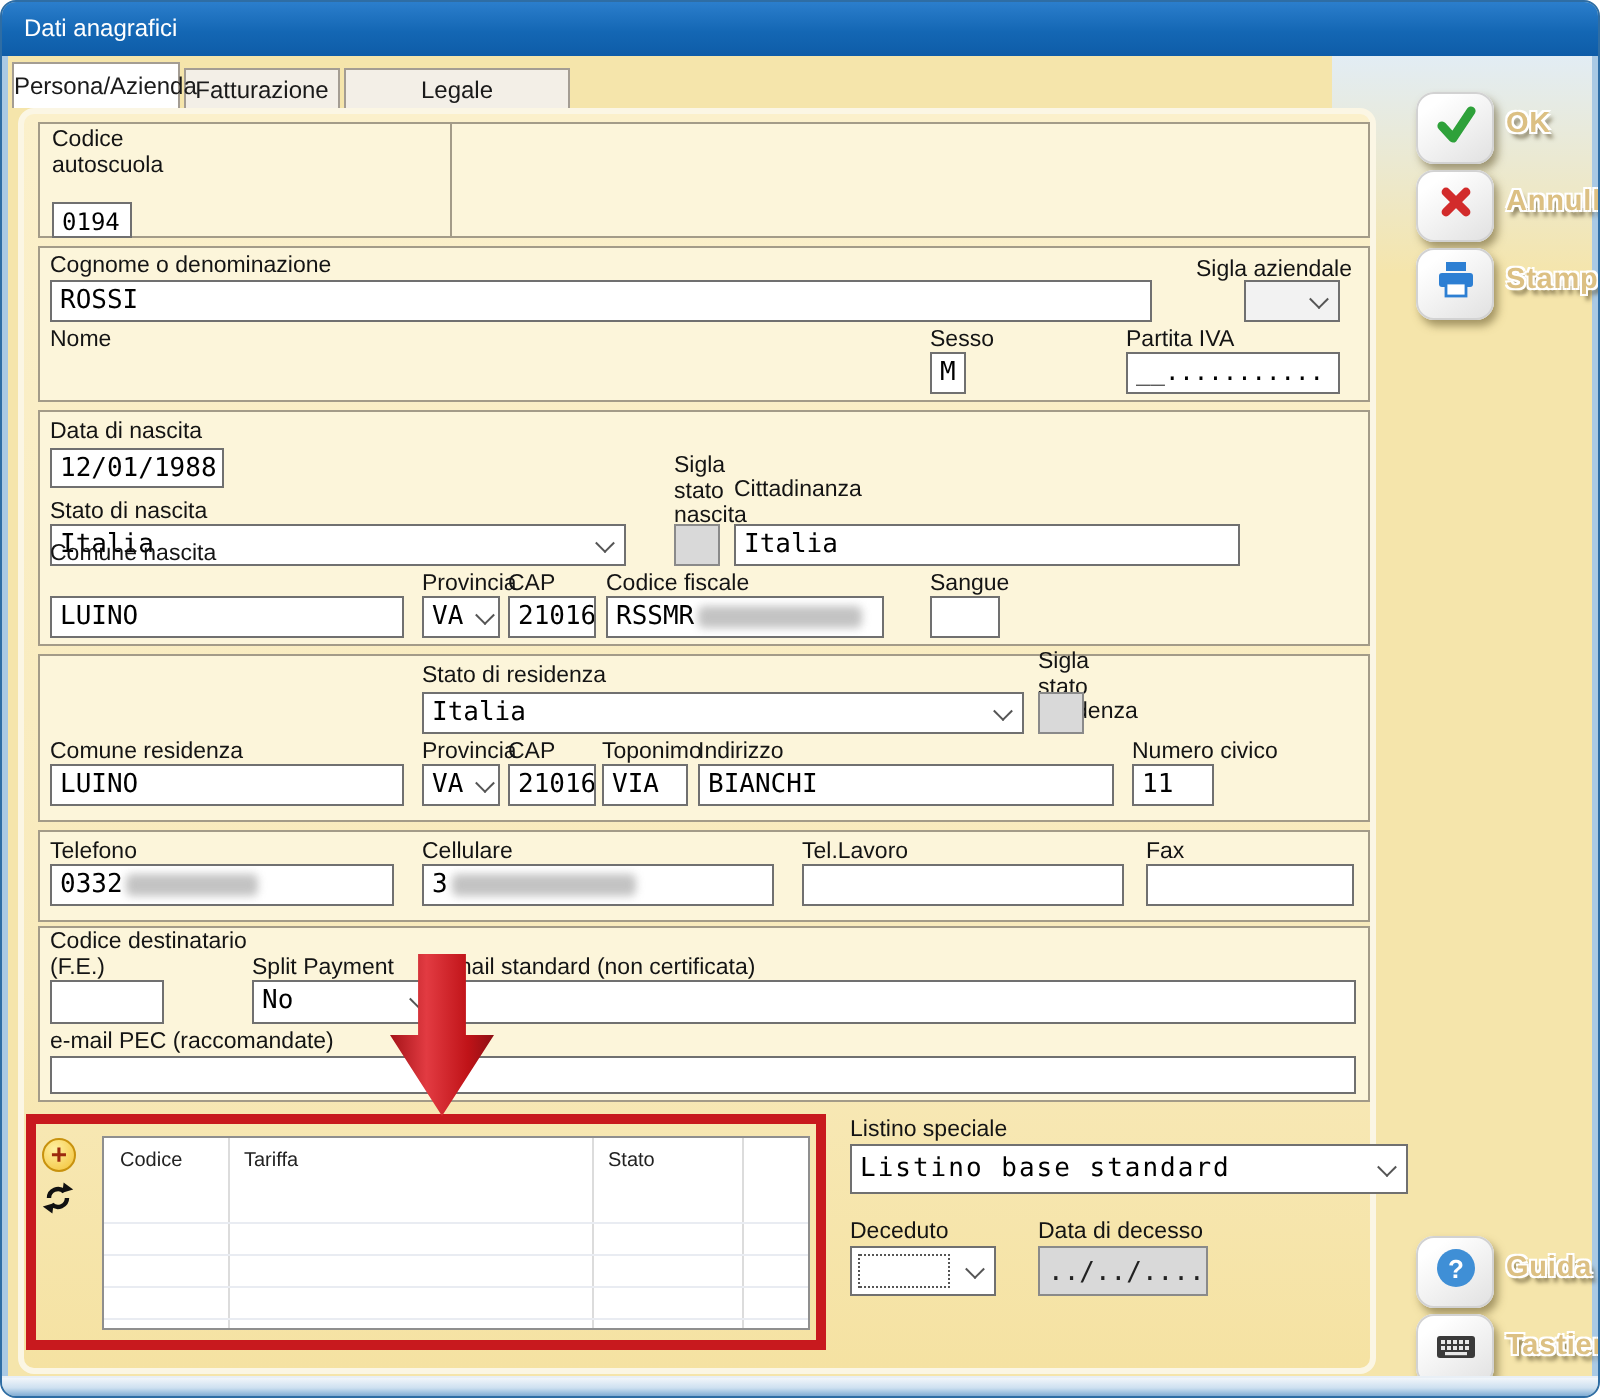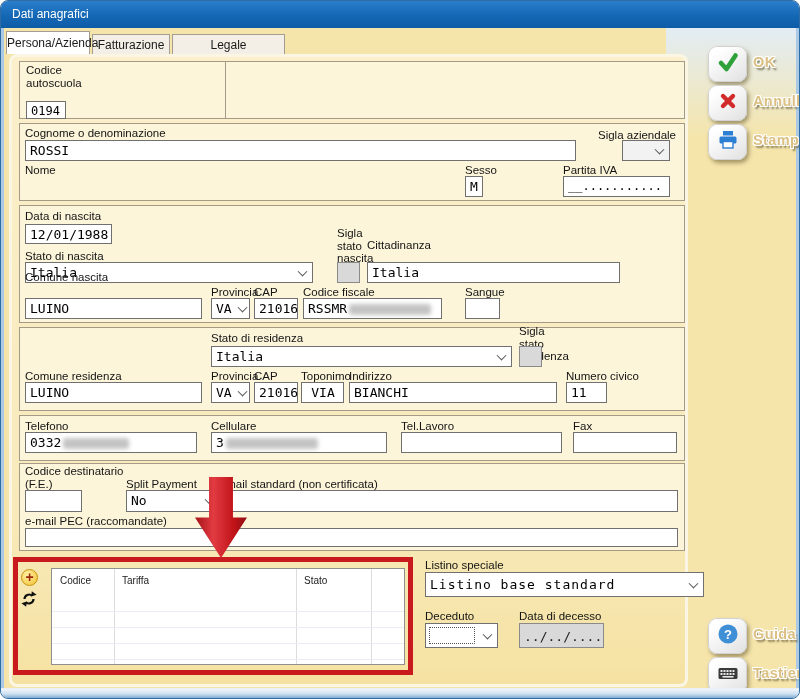--- a/index.html
+++ b/index.html
@@ -105,21 +105,21 @@
   <div class="lbl" style="left:24px;top:369px;text-align:right;">Comune residenza</div>
   <div class="inp" style="left:24px;top:381px;width:177px;height:21px;">LUINO</div>
   <div class="lbl" style="left:210px;top:369px;">Provincia</div>
   <div class="inp" style="left:210px;top:381px;width:39px;height:21px;">
     <span class="selval">VA</span>
     <span class="chev" style="right:3px;"></span>
   </div>
   <div class="lbl" style="left:253px;top:369px;">CAP</div>
   <div class="inp" style="left:253px;top:381px;width:44px;height:21px;">21016</div>
   <div class="lbl" style="left:300px;top:369px;">Toponimo</div>
-  <div class="inp" style="left:300px;top:381px;width:43px;height:21px;text-align:center;">VIA</div>
+  <div class="inp" style="left:300px;top:381px;width:43px;height:21px;">VIA</div>
   <div class="lbl" style="left:348px;top:369px;">Indirizzo</div>
   <div class="inp" style="left:348px;top:381px;width:208px;height:21px;">BIANCHI</div>
   <div class="lbl" style="left:565px;top:369px;">Numero civico</div>
   <div class="inp" style="left:565px;top:381px;width:41px;height:21px;">11</div>
 
   <div class="grp" style="left:18px;top:414px;width:666px;height:46px;"></div>
   <div class="lbl" style="left:24px;top:419px;">Telefono</div>
   <div class="inp" style="left:24px;top:431px;width:172px;height:21px;">
     <span>0332</span><span class="redact" style="width:66px;"></span>
   </div>

